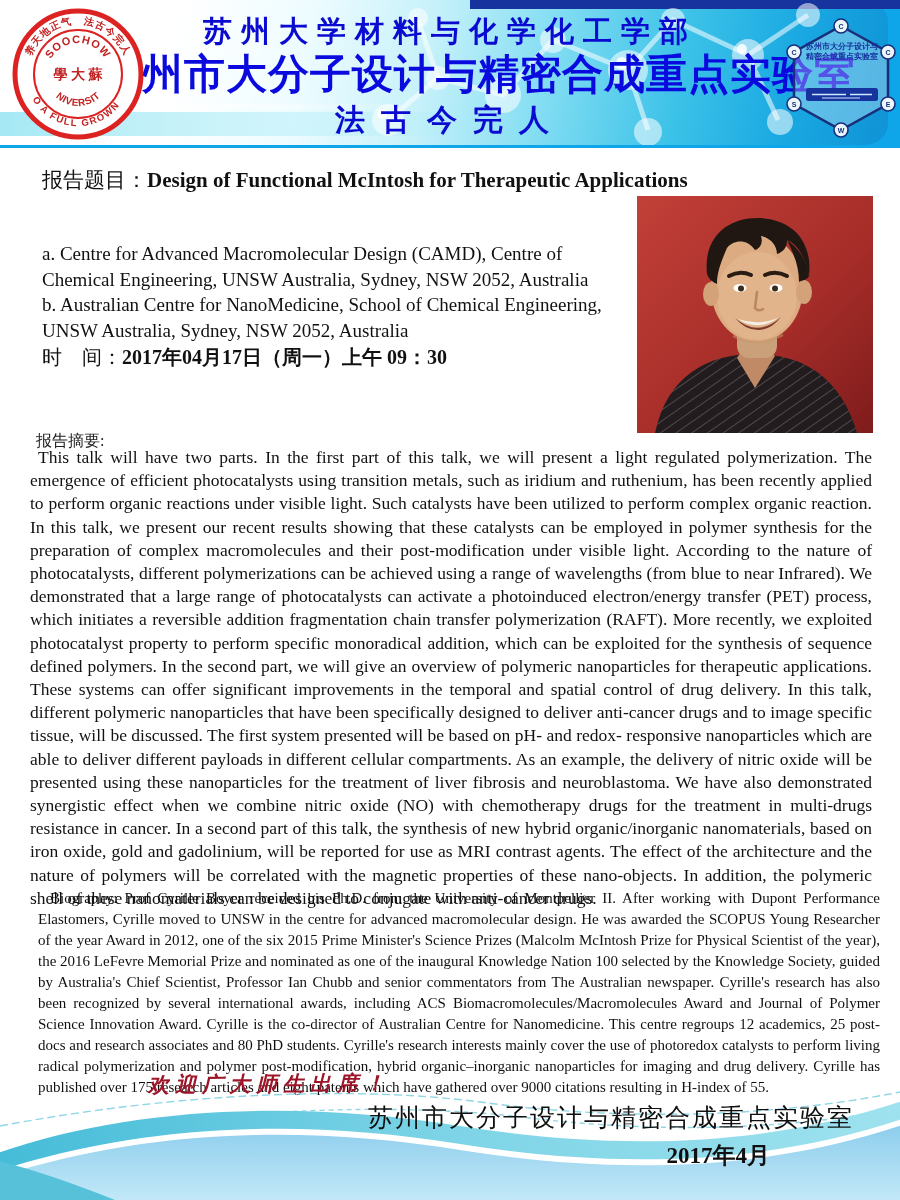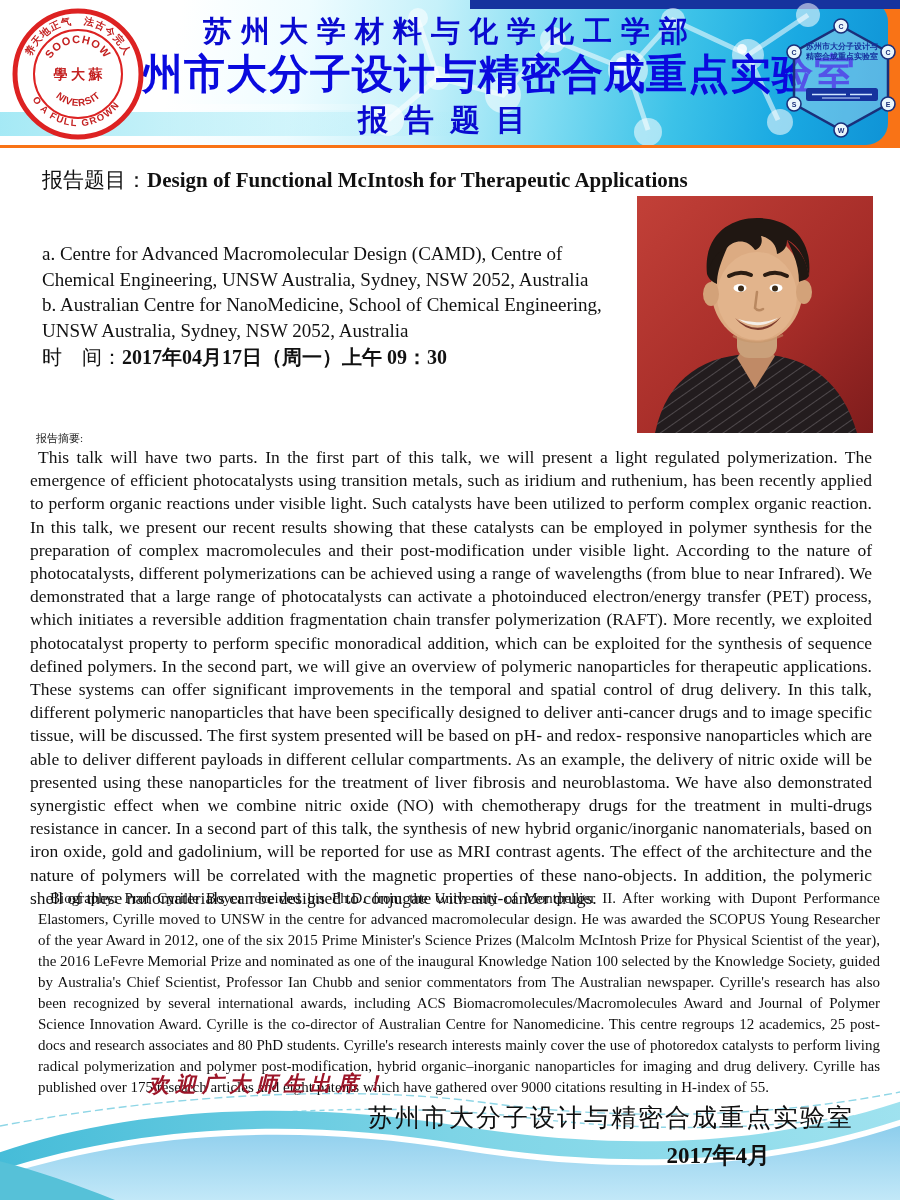--- a/index.html
+++ b/index.html
@@ -1,20 +1,20 @@
 <!DOCTYPE html>
 <html><head>
 <meta charset="utf-8">
 <style>
   html,body{margin:0;padding:0;background:#e9eef2;}
   #poster{position:relative;width:900px;height:1200px;margin:0 auto;background:#ffffff;
           font-family:"Liberation Serif",serif;color:#111;overflow:hidden;}
 
   
-  #header{position:absolute;left:0;top:0;width:900px;height:148px;background:#f97316;}
+  #header{position:absolute;left:0;top:0;width:900px;height:148px;background:#0ea5e9;}
   .hdr-panel{position:absolute;left:0;top:0;right:12px;bottom:3px;
              border-radius:0 22px 22px 0;
              background:linear-gradient(100deg,#ffffff 0%,#ffffff 20%,#eefcff 34%,
                         #c6f1fa 48%,#7fdcf2 62%,#3cc2e8 76%,#1aa9e2 88%,#0f93d6 100%);}
   .hdr-topstrip{position:absolute;left:470px;right:0;top:0;height:9px;background:#16339E;}
   .hdr-stripe{position:absolute;left:0;top:112px;width:470px;height:24px;
               background:linear-gradient(to right,rgba(135,226,242,.75),rgba(135,226,242,0));}
   .hdr-stripe2{position:absolute;left:0;top:104px;width:430px;height:6px;
                background:linear-gradient(to right,rgba(255,255,255,.9),rgba(255,255,255,0));}
   .hdr-mol{position:absolute;right:12px;top:0;width:560px;height:145px;}
@@ -31,21 +31,21 @@
   #hexlogo{position:absolute;left:784px;top:18px;width:114px;height:120px;}
 
   
   .row{position:absolute;left:42px;white-space:nowrap;}
   .lbl{font-weight:normal;font-size:21px;}
   .val-en{font-weight:bold;font-size:21px;}
   #affil{position:absolute;left:42px;top:241px;width:596px;font-size:19px;line-height:25.5px;}
   .time-row .lbl,.venue-row .lbl{font-size:20px;}
   .time-row .val,.venue-row .val{font-weight:bold;font-size:20px;}
   #photo{position:absolute;left:637px;top:196px;width:236px;height:237px;}
-  #abs-label{position:absolute;left:36px;top:431px;font-size:11px;color:#222;}
+  #abs-label{position:absolute;left:36px;top:431px;font-size:16px;color:#222;}
   #abstract{position:absolute;left:30px;top:446px;width:842px;font-size:17.5px;
             line-height:23.2px;text-align:justify;text-indent:8px;}
   #bio{position:absolute;left:30px;top:888px;width:842px;font-size:15px;
        line-height:21px;text-align:justify;text-indent:12px;margin-left:8px;}
 
   
   #waves{position:absolute;left:0;top:1062px;width:900px;height:138px;}
   #welcome{position:absolute;left:148px;top:1070px;font-weight:bold;font-style:italic;
            font-size:21px;letter-spacing:6px;color:#9c1528;transform:rotate(-0.5deg);
            white-space:nowrap;z-index:5;}
@@ -85,21 +85,21 @@
       </g>
       <g fill="rgba(255,255,255,0.85)">
         <circle cx="54" cy="114" r="5"></circle>
           <circle cx="294" cy="63" r="6"></circle>
           <circle cx="414" cy="49" r="5"></circle>
       </g>
     </svg>
 
     <div class="hdr-line1">苏州大学材料与化学化工学部</div>
     <div class="hdr-line2">苏州市大分子设计与精密合成重点实验室</div>
-    <div class="hdr-line3">报告题目</div>
+    <div class="hdr-line3">法古今完人</div>
 
     <svg id="seal" viewBox="0 0 136 136">
       <defs>
         <path id="arcTopOuter" d="M 18,68 A 50,50 0 0 1 118,68"></path>
         <path id="arcBotOuter" d="M 23.5,95 A 52,52 0 0 0 112.5,95"></path>
         <path id="arcTopInner" d="M 37,68 A 31,31 0 0 1 99,68"></path>
         <path id="arcBotInner" d="M 43,88 A 32,32 0 0 0 93,88"></path>
       </defs>
       <circle cx="68" cy="68" r="63" fill="#ffffff" stroke="#dd2222" stroke-width="5"></circle>
       <circle cx="68" cy="68" r="44" fill="none" stroke="#dd2222" stroke-width="2"></circle>

